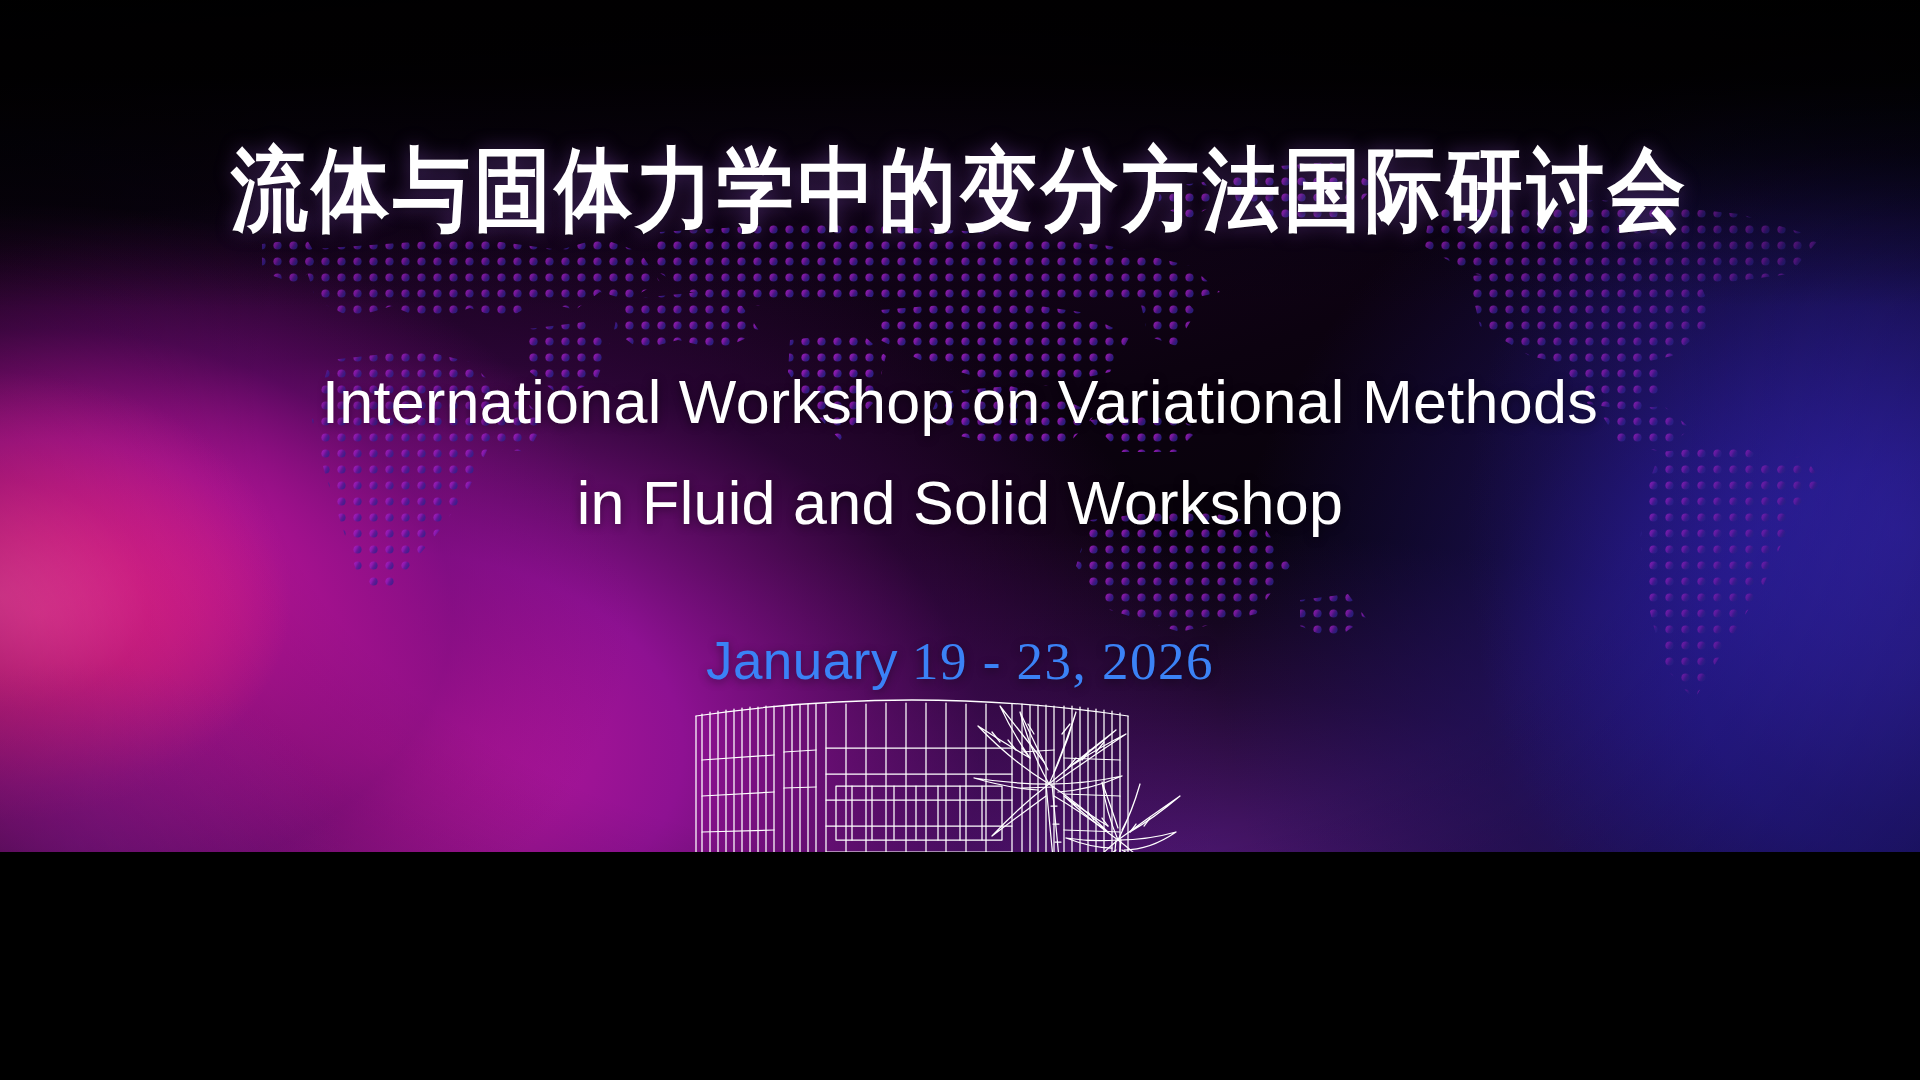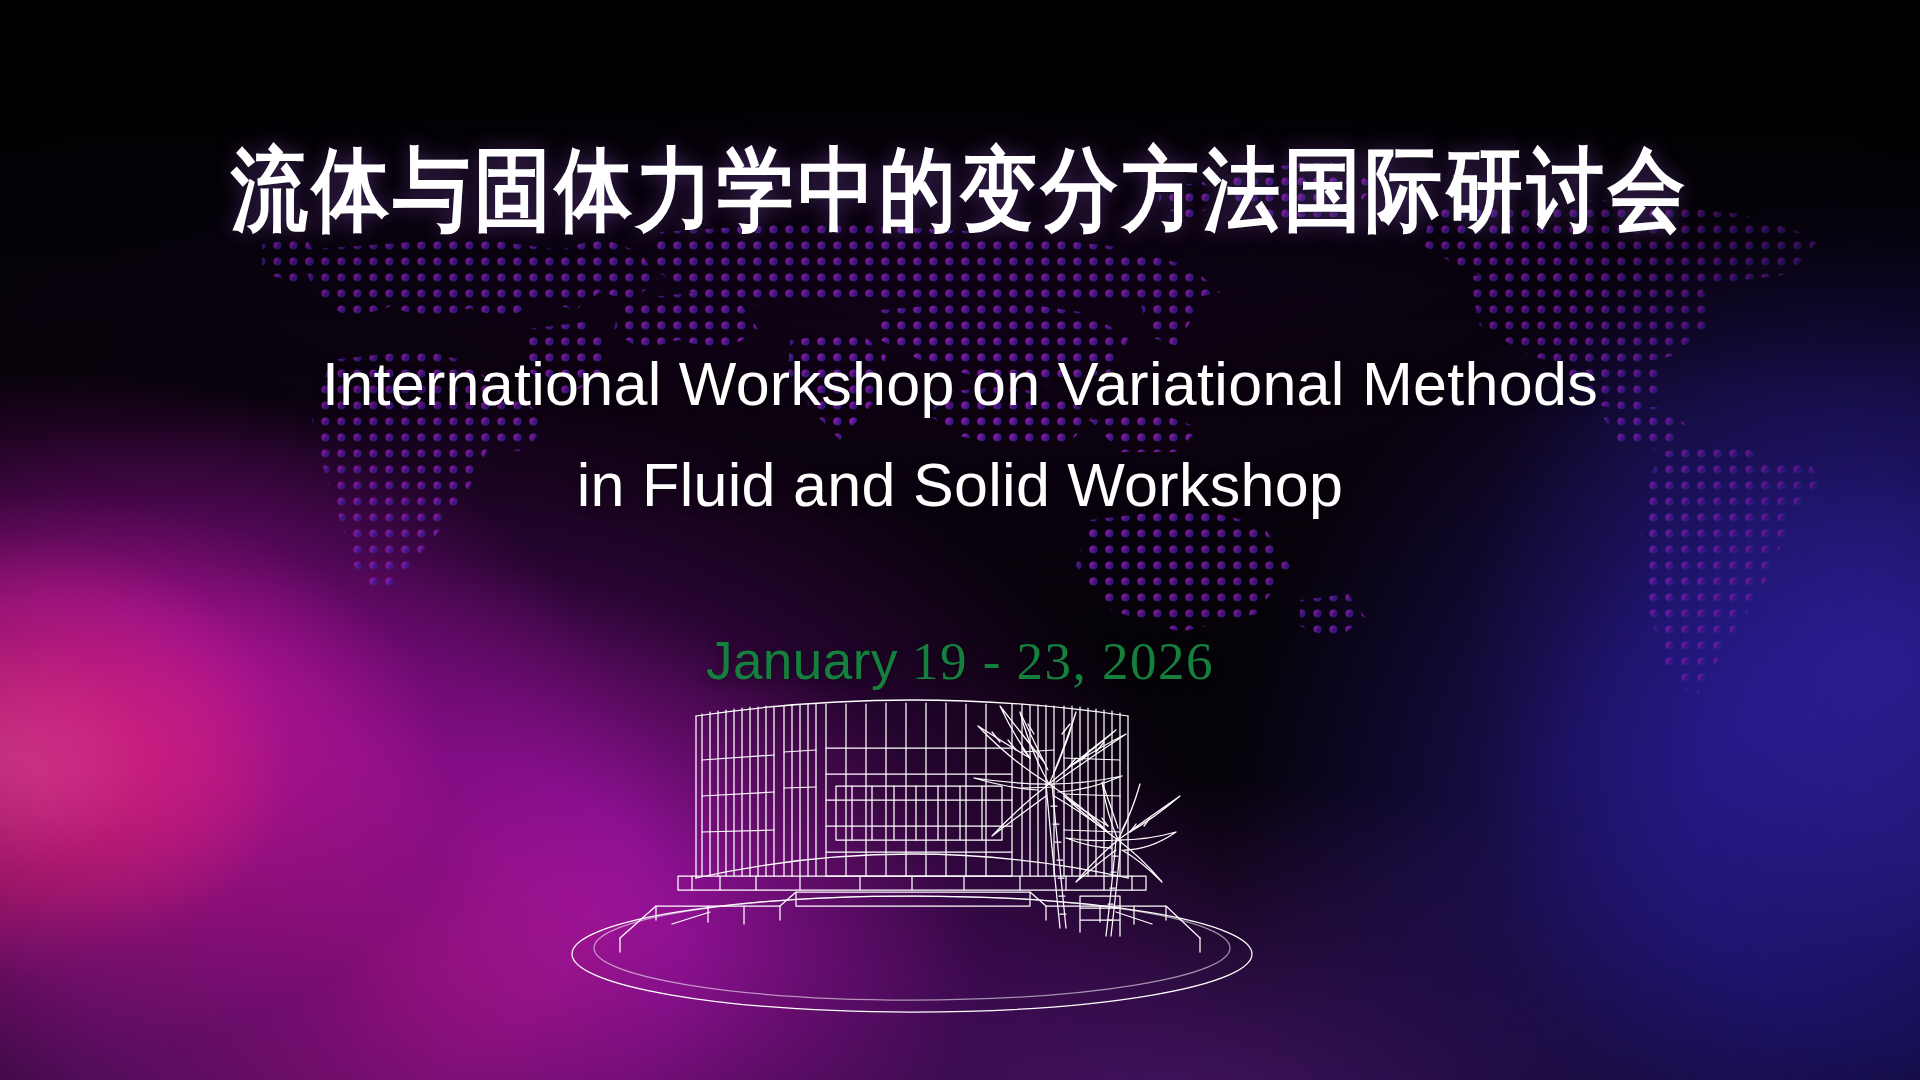--- a/index.html
+++ b/index.html
@@ -1,19 +1,19 @@
 <!DOCTYPE html>
 <html><head>
 <meta charset="utf-8">
 <style>
   html,body{margin:0;padding:0;background:#000;}
   body{width:1920px;height:1080px;overflow:hidden;font-family:"Liberation Sans",sans-serif;}
 
   #poster{
-    position:relative;width:1920px;height:1080px;overflow:hidden;
+    position:relative;width:1920px;height:852px;overflow:hidden;
     background:#0a0410;
   }
 
   
   .bg-layer{position:absolute;inset:0;}
 
   .bg-base{
     background:
       radial-gradient(ellipse 900px 620px at 2% 72%,  #ff2f9e 0%, #e01b8d 12%, #a8128f 28%, rgba(118,10,120,0.55) 46%, rgba(60,6,78,0.0) 66%),
       radial-gradient(ellipse 1150px 760px at 20% 88%, #c2189c 0%, #8e1192 26%, rgba(78,8,96,0.45) 52%, rgba(40,5,60,0) 74%),
@@ -52,34 +52,34 @@
     font-size:77px;
     letter-spacing:4px;
     color:#ffffff;
     transform:scaleY(1.18);
     transform-origin:center top;
     text-shadow:0 0 18px rgba(180,110,255,.35), 0 2px 3px rgba(0,0,0,.55);
     white-space:nowrap;
   }
 
   #title-en{
-    top:334px;
+    top:352px;
     font-family:"Liberation Sans",sans-serif;
     font-weight:400;
     font-size:61px;
     line-height:101px;
     color:#ffffff;
     letter-spacing:.3px;
     text-shadow:0 2px 10px rgba(0,0,0,.45);
   }
   #title-en .ln{display:block;}
 
   #date-line{
     top:630px;
-    color:#15803d;
+    color:#3b82f6;
     white-space:nowrap;
     text-shadow:0 2px 10px rgba(0,0,0,.45);
   }
   #date-month{
     font-family:"Liberation Sans",sans-serif;
     font-weight:400;font-size:53px;letter-spacing:.5px;
   }
   #date-range{
     font-family:"Liberation Serif","DejaVu Serif",serif;
     font-weight:400;font-size:53px;letter-spacing:1.5px;

